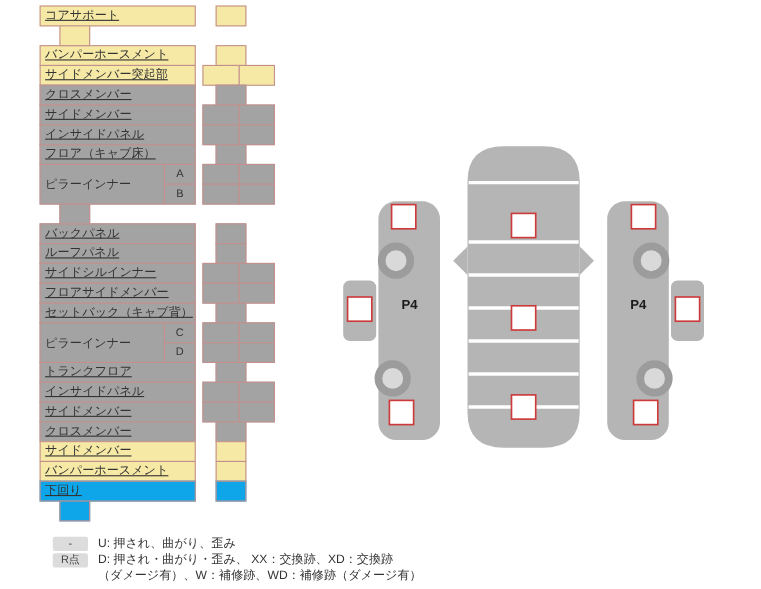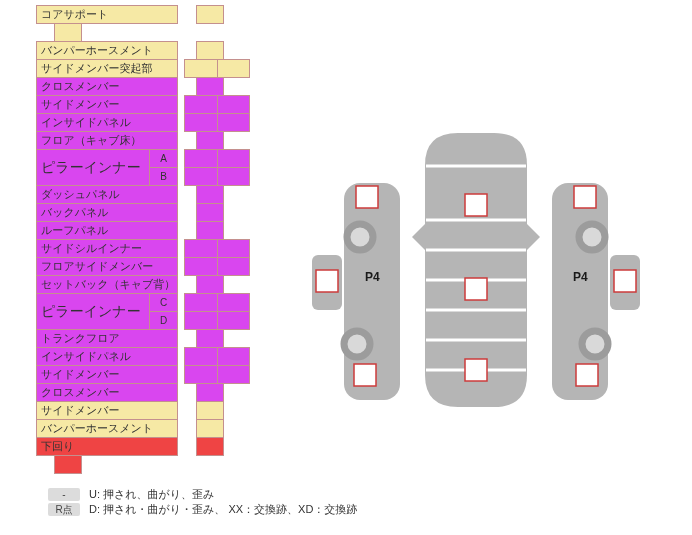--- a/index.html
+++ b/index.html
@@ -8,36 +8,36 @@
   body { font-family:"Liberation Sans","DejaVu Sans",sans-serif; color:#333; }
   .page { position:relative; width:692px; height:535px; background:#ffffff; overflow:hidden; }
 
   
   #damage-table { position:absolute; left:36px; top:5px; }
   .trow { display:flex; margin-top:-1px; }
   .trow:first-child { margin-top:0; }
   .tlabel {
     width:142px; height:19px; border:1px solid #c4908e;
     font-size:11px; line-height:17px; padding:0 4px;
-    white-space:nowrap; overflow:hidden;
+    white-space:nowrap; overflow:hidden;text-decoration:underline;
   }
   .c-yellow { background:#f6e9a5; }
-  .c-pink   { background:#d946ef; }
-  .c-green  { background:#ef4444; }
+  .c-pink   { background:#a3a3a3; }
+  .c-green  { background:#0ea5e9; }
 
   .tcells { position:relative; width:66px; height:19px; margin-left:6px; }
   .cell { position:absolute; top:0; height:19px; border:1px solid #c4908e; }
   .cell.single { left:12px; width:28px; }
   .cell.d1 { left:0;  width:34px; }
   .cell.d2 { left:33px; width:33px; }
 
   
   .trow.group .tlabel-main {
     width:114px; height:37px; border:1px solid #c4908e;
-    font-size:14px; padding:0 4px; display:flex; align-items:center;
+    font-size:11px; padding:0 4px; display:flex; align-items:center;
     white-space:nowrap; overflow:hidden;
   }
   .subcol { width:29px; margin-left:-1px; display:flex; flex-direction:column; }
   .sub { height:19px; border:1px solid #c4908e; font-size:10px; line-height:17px; text-align:center; }
   .sub + .sub { margin-top:-1px; }
   .stack { width:66px; margin-left:6px; display:flex; flex-direction:column; }
   .stack .tcells { margin-left:0; }
   .stack .tcells + .tcells { margin-top:-1px; }
 
   
@@ -121,21 +121,20 @@
             <div class="cell d1 c-pink"></div>
             <div class="cell d2 c-pink"></div>
           </div>
           <div class="tcells">
             <div class="cell d1 c-pink"></div>
             <div class="cell d2 c-pink"></div>
           </div>
         </div>
       </div>
       <div class="trow">
-        <div class="tlabel c-pink">ダッシュパネル</div>
         <div class="tcells">
           <div class="cell single c-pink"></div>
         </div>
       </div>
       <div class="trow">
         <div class="tlabel c-pink">バックパネル</div>
         <div class="tcells">
           <div class="cell single c-pink"></div>
         </div>
       </div>
@@ -285,17 +284,18 @@
     <div class="legend-row">
       <span class="legend-key">-</span>
       <div class="legend-text">
         <div>U: 押され、曲がり、歪み</div>
       </div>
     </div>
     <div class="legend-row">
       <span class="legend-key">R点</span>
       <div class="legend-text">
         <div>D: 押され・曲がり・歪み、 XX：交換跡、XD：交換跡</div>
+        <div>（ダメージ有）、W：補修跡、WD：補修跡（ダメージ有）</div>
       </div>
     </div>
   </div>
 
 </div>
 
 </body></html>

